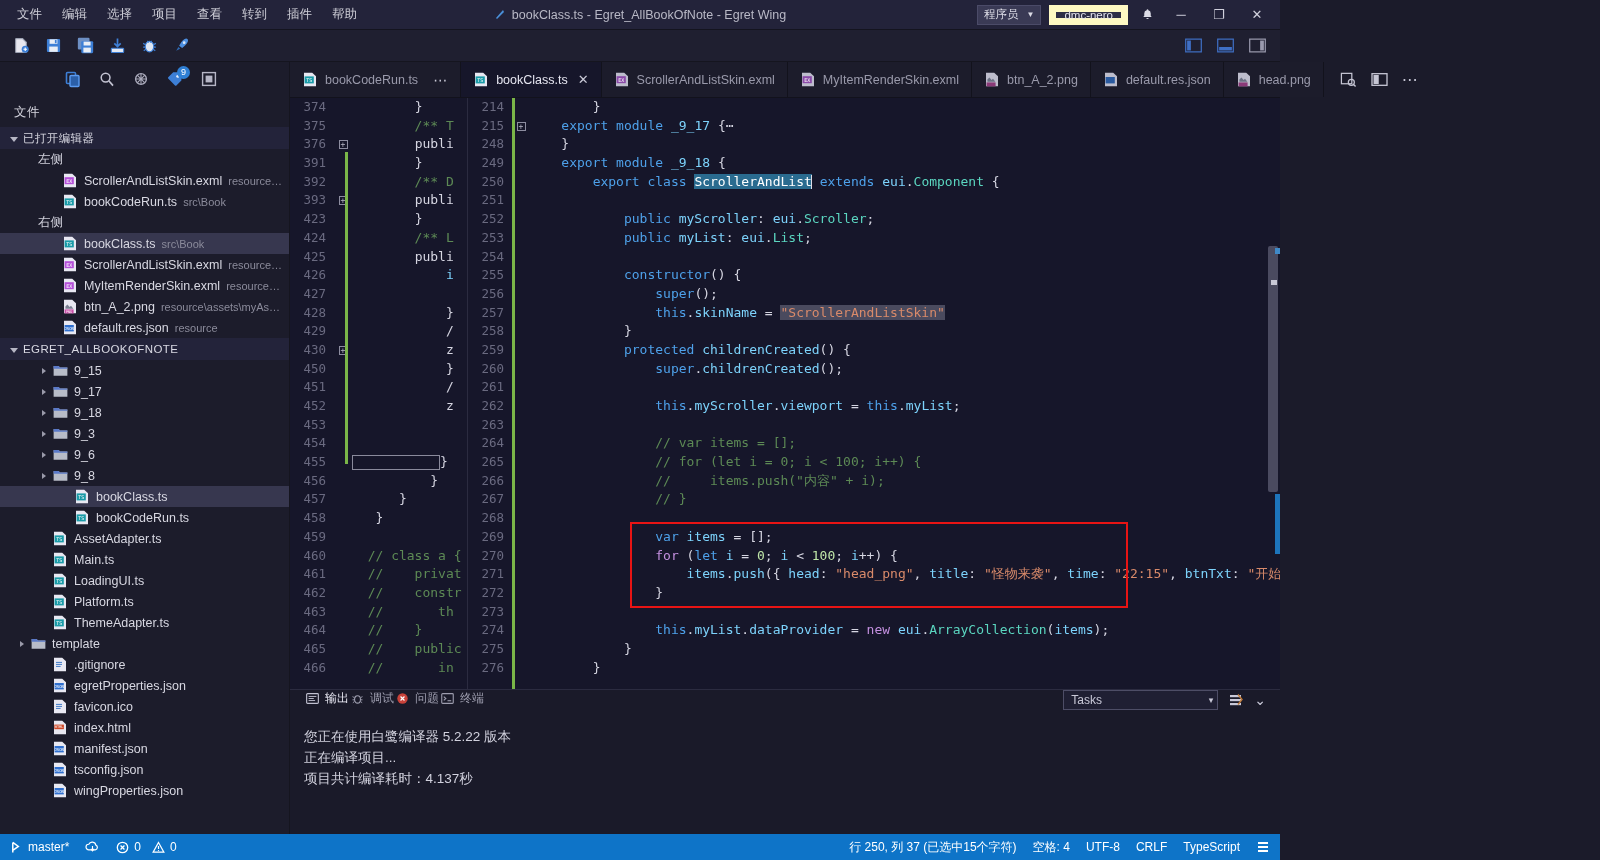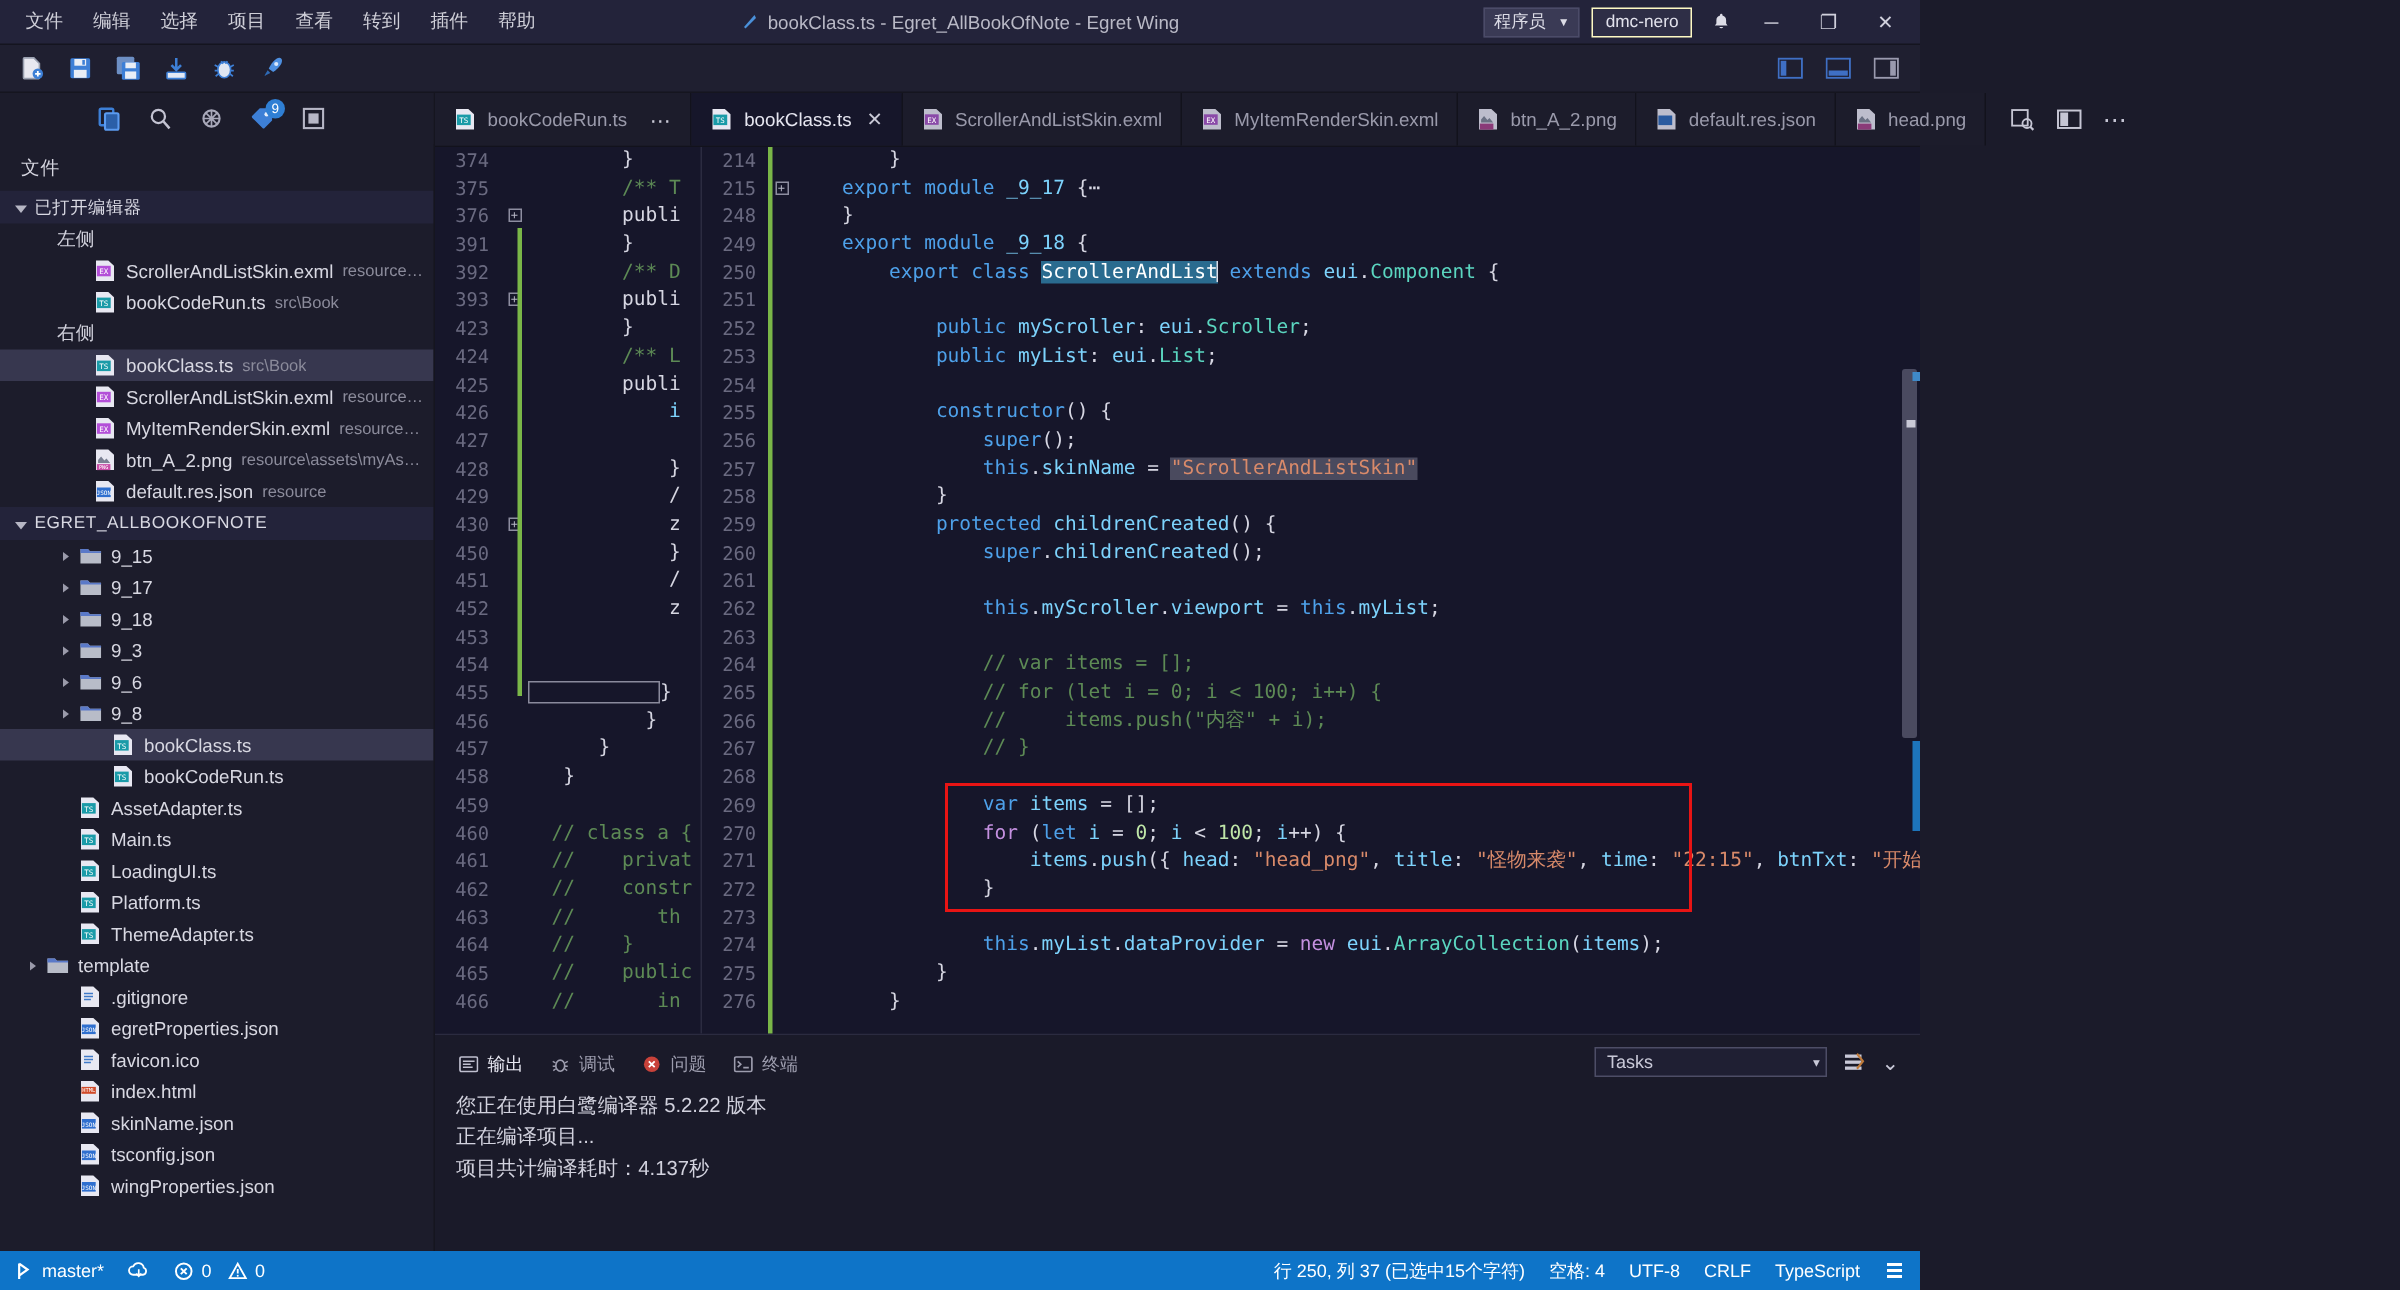--- a/index.html
+++ b/index.html
@@ -34,21 +34,21 @@
     margin-left: auto; display: flex; align-items: center; gap: 8px;
     padding-right: 8px; position: relative; z-index: 3;
   }
   .user-select {
     background: #3a3a55; border: 1px solid #4b4b68; color: #dcdce6;
     font-size: 11.5px; padding: 2px 6px; display: flex; align-items: center; gap: 8px;
     height: 20px;
   }
   .user-select .caret { font-size: 8px; }
   .user-name {
-    background: #2e2e46; border: 1px solid #fef9c3; color: #e2e2ec;
+    background: #2e2e46; border: 7px solid #fef9c3; color: #e2e2ec;
     font-size: 11.5px; padding: 2px 8px; height: 20px; display: flex; align-items: center;
   }
   .tb-icon { width: 22px; height: 22px; display: flex; align-items: center; justify-content: center; color: #c9c9d6; }
   .win-btn { width: 30px; height: 30px; display: flex; align-items: center; justify-content: center; color: #d0d0dc; font-size: 13px; }
 
   
   .toolbar {
     height: 32px; background: #1f1f30; display: flex; align-items: center;
     flex: 0 0 32px; padding-left: 6px; gap: 2px; border-bottom: 1px solid #15151f;
     position: relative;
@@ -149,21 +149,21 @@
     position: absolute; right: 0; top: 0; width: 14px; bottom: 0; background: transparent;
   }
   .vthumb { position: absolute; right: 2px; width: 10px; background: #4a4a60; border-radius: 2px; }
   .minimarks { position: absolute; right: 0; width: 5px; }
 
   
   .panel {
     flex: 0 0 145px; background: #1a1a29; border-top: 1px solid #2b2b40;
     display: flex; flex-direction: column; min-height: 0;
   }
-  .panel-tabs { height: 28px; flex: 0 0 28px; display: flex; align-items: flex-end; gap: 16px; padding: 0 14px; position: relative; }
+  .panel-tabs { height: 28px; flex: 0 0 28px; display: flex; align-items: flex-start; padding: 0 14px; position: relative; }
   .p-tab { display: flex; align-items: center; gap: 5px; font-size: 12px; color: #9d9dae; }
   .p-tab.active { color: #eaeaf4; }
   .p-right { margin-left: auto; display: flex; align-items: center; gap: 10px; }
   .tasks-select {
     width: 155px; height: 20px; background: #1f1f33; border: 1px solid #4d4d66;
     display: flex; align-items: center; justify-content: space-between;
     font-size: 12px; color: #c9c9d8; padding: 0 4px 0 7px;
   }
   .panel-body {
     flex: 1 1 auto; padding: 8px 0 0 14px; font-size: 13.5px; color: #d2d2de;
@@ -615,21 +615,21 @@
             </div>
             <div class="f-row" style="padding-left: 42px;">
               <span style="width:4px;flex:0 0 4px"></span>
               <span class="ico">
                 <svg width="14" height="15" viewBox="0 0 14 15">
                   <path d="M1 .7h8.2L13 4.2V14.3H1z" fill="#e8e8f2"></path>
                   <rect x="1.6" y="5" width="9.2" height="6.4" fill="#2f6fcf"></rect>
                   <text x="6.2" y="10" font-size="4" fill="#fff" text-anchor="middle" font-family="monospace">JSON</text>
                 </svg>
               </span>
-              <span class="f-name">skinName.json</span>
+              <span class="f-name">manifest.json</span>
             </div>
             <div class="f-row" style="padding-left: 42px;">
               <span style="width:4px;flex:0 0 4px"></span>
               <span class="ico">
                 <svg width="14" height="15" viewBox="0 0 14 15">
                   <path d="M1 .7h8.2L13 4.2V14.3H1z" fill="#e8e8f2"></path>
                   <rect x="1.6" y="5" width="9.2" height="6.4" fill="#2f6fcf"></rect>
                   <text x="6.2" y="10" font-size="4" fill="#fff" text-anchor="middle" font-family="monospace">JSON</text>
                 </svg>
               </span>

